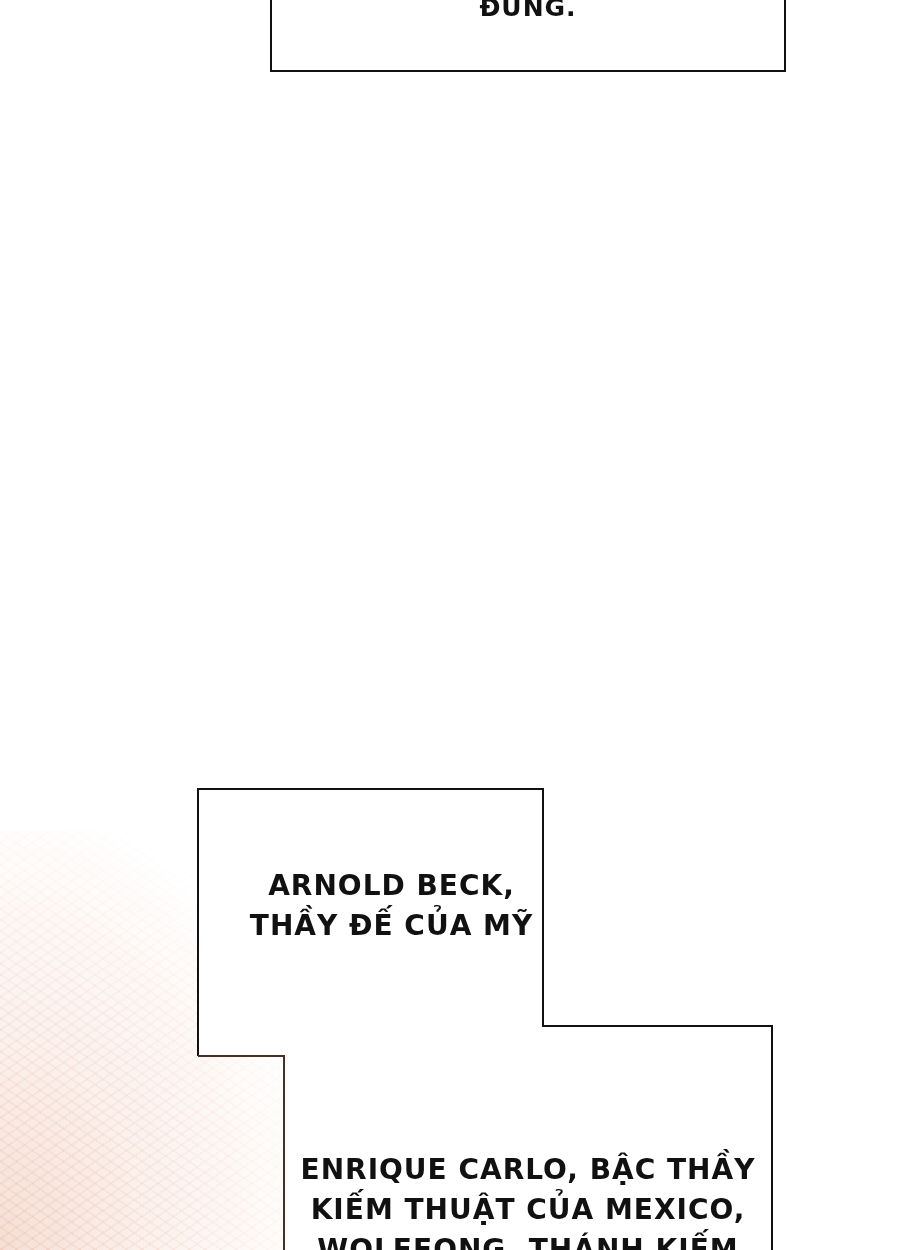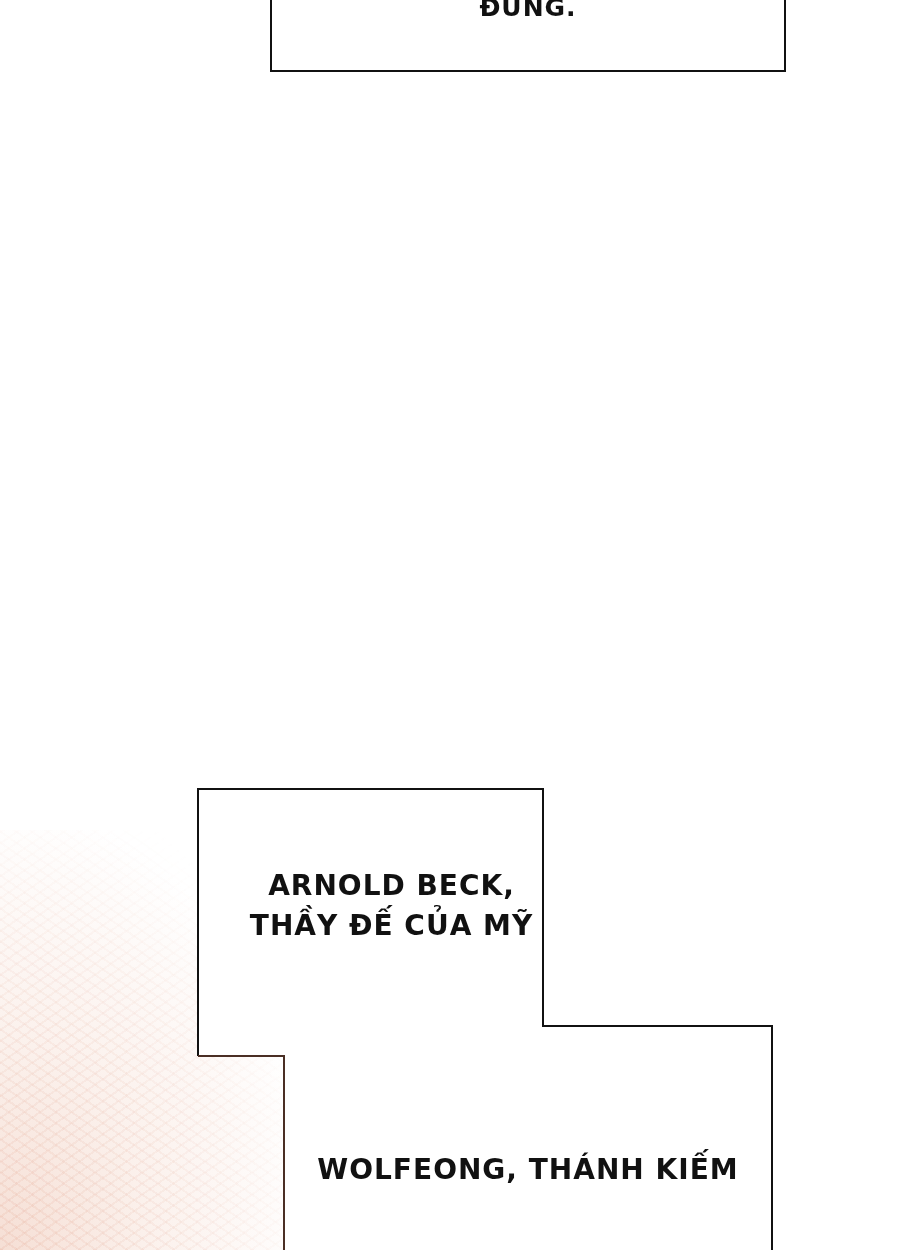--- a/index.html
+++ b/index.html
@@ -50,14 +50,16 @@
   <polyline points="198,1056 198,789 543,789 543,1026 772,1026 772,1252" fill="none" stroke="#111111" stroke-width="2"></polyline>
   <polyline points="198,1056 284,1056 284,1252" fill="none" stroke="#4a2e24" stroke-width="2"></polyline>
 </svg>
 
 <div class="caption cap-arnold">
   <div>ARNOLD BECK,</div>
   <div>THẦY ĐẾ CỦA MỸ</div>
 </div>
 
 <div class="caption cap-enrique">
+  <div>ENRIQUE CARLO, BẬC THẦY</div>
+  <div>KIẾM THUẬT CỦA MEXICO,</div>
   <div>WOLFEONG, THÁNH KIẾM</div>
 </div>
 
 </body></html>

